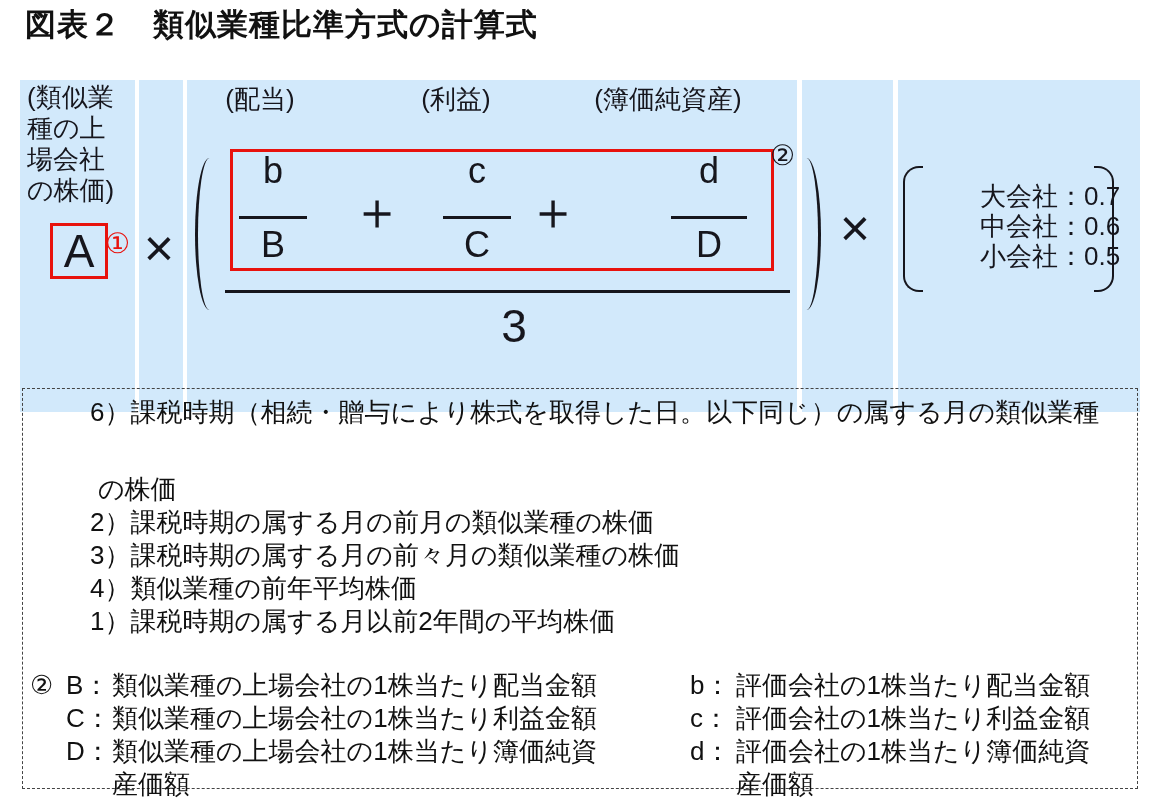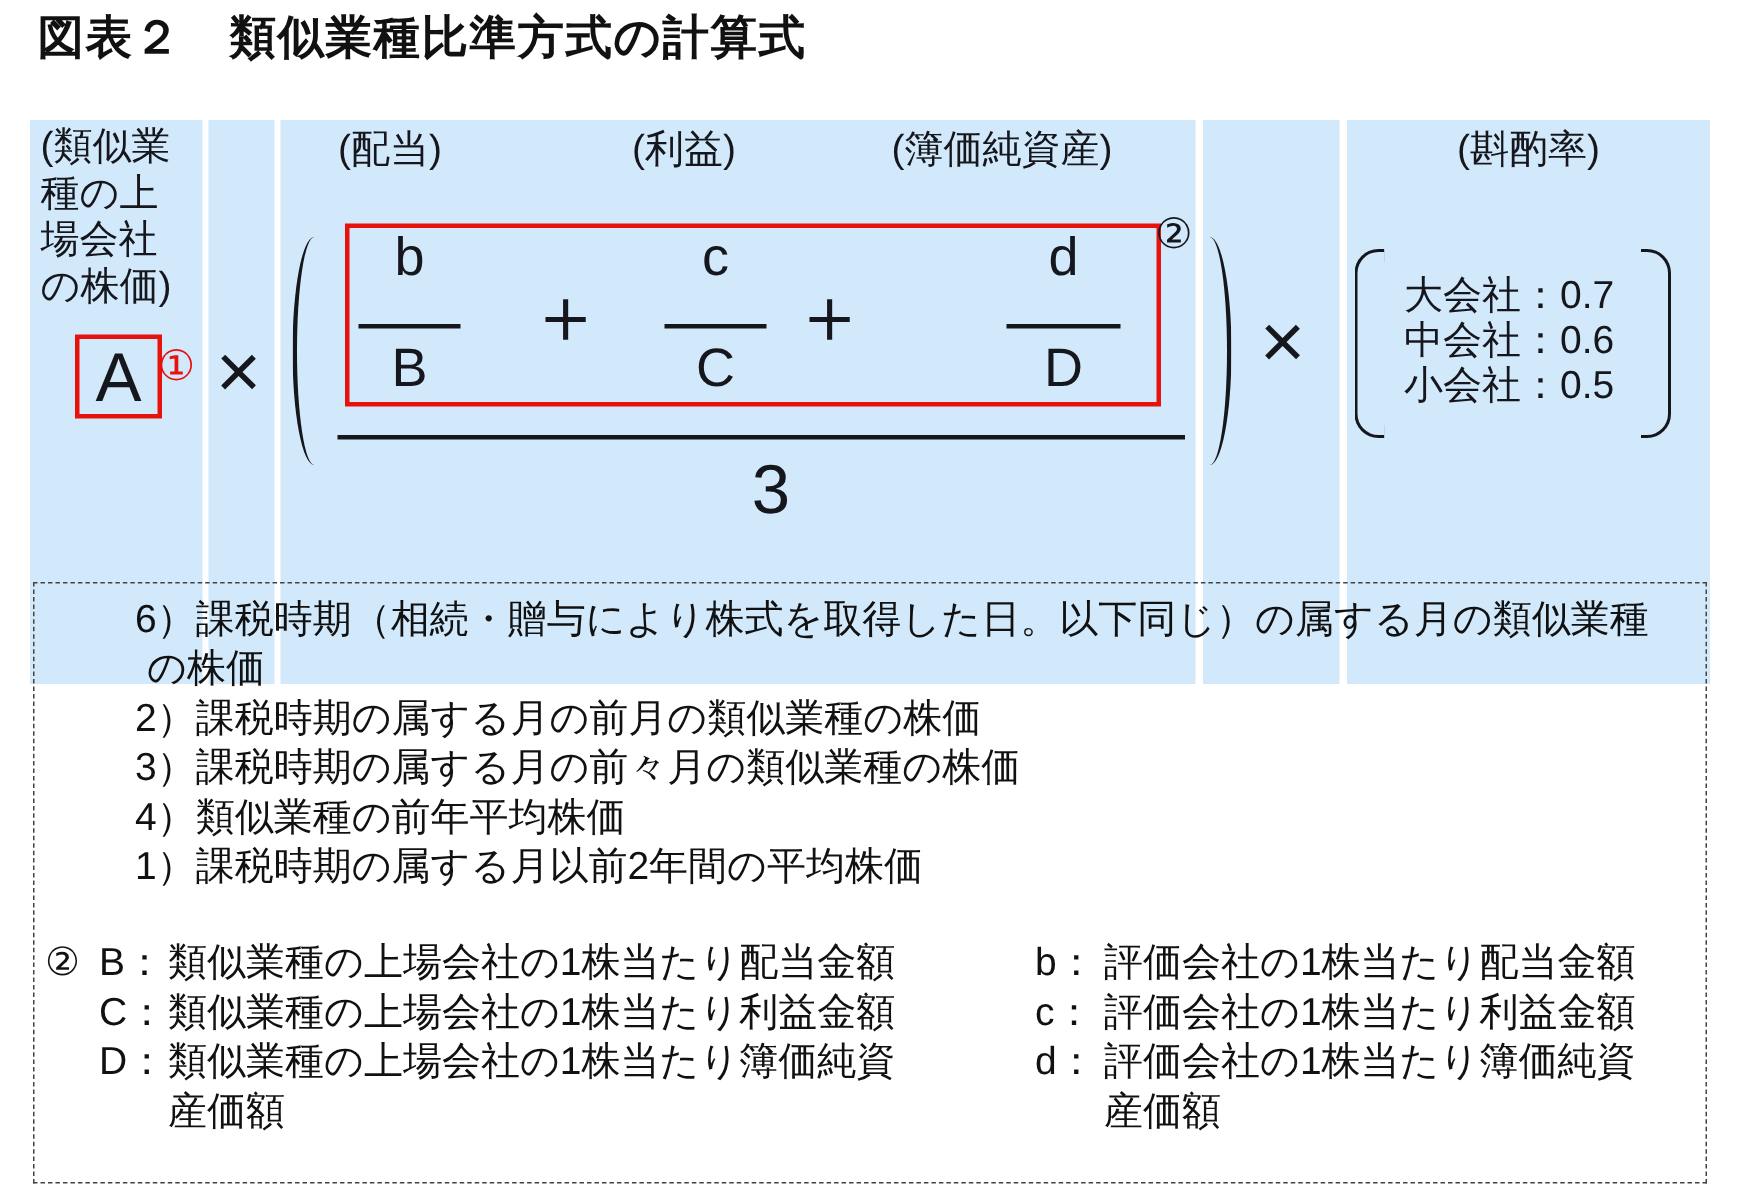--- a/index.html
+++ b/index.html
@@ -1,21 +1,21 @@
 <!DOCTYPE html>
 <html><head>
 <meta charset="utf-8">
 <style>
   html,body{margin:0;padding:0;background:#ffffff;}
   body{width:1160px;height:800px;overflow:hidden;position:relative;
        font-family:"Liberation Sans","DejaVu Sans",sans-serif;color:#16161d;}
   .title{position:absolute;left:25px;top:4px;margin:0;font-size:31px;font-weight:600;
          letter-spacing:1px;white-space:pre;color:#111;}
   
-  .panel{position:absolute;left:20px;top:80px;width:1120px;height:376px;}
+  .panel{position:absolute;left:20px;top:80px;width:1120px;height:332px;}
   .colbg{position:absolute;top:0;height:100%;background:#d2e9fb;}
   .c1{left:0;width:115px;} .c2{left:119px;width:44px;} .c3{left:167px;width:610px;}
   .c4{left:782px;width:91px;} .c5{left:878px;width:242px;}
   .col1-label{position:absolute;left:7px;top:2px;font-size:26px;line-height:31px;white-space:pre;}
   .a-box{position:absolute;left:30px;top:143px;width:52px;height:50px;border:3px solid #e8120d;
          display:flex;align-items:center;justify-content:center;font-size:46px;line-height:1;}
   .marker{position:absolute;font-size:28px;line-height:28px;}
   .m1{left:85px;top:150px;color:#e8120d;}
   .m2{left:750px;top:62px;color:#16161d;}
   .times{position:absolute;width:48px;text-align:center;font-size:52px;line-height:52px;}
@@ -32,26 +32,26 @@
   .frac .num{position:absolute;top:0;width:100%;text-align:center;font-size:36px;line-height:38px;}
   .frac .bar{position:absolute;top:64px;left:4px;right:4px;height:3px;background:#16161d;}
   .frac .den{position:absolute;top:74px;width:100%;text-align:center;font-size:36px;line-height:38px;}
   .plus{position:absolute;width:50px;top:33px;text-align:center;font-size:52px;line-height:52px;}
   .p1{left:118px;} .p2{left:294px;}
   .denom-bar{position:absolute;left:205px;top:210px;width:565px;height:3px;background:#16161d;}
   .three{position:absolute;left:464px;top:222px;width:60px;text-align:center;font-size:46px;line-height:48px;}
   .bk{position:absolute;top:86px;width:18px;height:122px;}
   .bk-open{left:883px;border:2.5px solid #16161d;border-right:none;border-radius:16px 0 0 16px;}
   .bk-close{left:1074px;border:2.5px solid #16161d;border-left:none;border-radius:0 16px 16px 0;}
-  .rates{position:absolute;left:916px;top:101px;font-size:26px;line-height:30px;white-space:pre;}
+  .rates{position:absolute;left:960px;top:101px;font-size:26px;line-height:30px;white-space:pre;}
   
   .notebox{position:absolute;left:22px;top:388px;width:1116px;height:401px;box-sizing:border-box;
            border:1.6px dashed #444;padding:7px 6px 0 7px;font-size:26px;line-height:33px;color:#111;}
   .nline{white-space:pre;}
-  .ind0{padding-left:2px;} .ind1{padding-left:60px;} .ind2{padding-left:68px;}
+  .ind0{padding-left:2px;} .ind1{padding-left:60px;} .ind2{padding-left:68px;margin-top:44px;}
   .gapline{height:31px;}
   .note2{display:flex;align-items:flex-start;}
   .n2-left{width:660px;flex:0 0 660px;}
   .n2-row{display:flex;align-items:flex-start;}
   .n2-marker{flex:0 0 36px;width:36px;}
   .n2-label{flex:0 0 46px;width:46px;white-space:pre;}
   .n2-text{white-space:pre-line;}
 </style>
 </head>
 <body>
@@ -102,21 +102,20 @@
       <div class="den">D</div>
     </div>
   </div>
   <div class="marker m2">②</div>
 
   <div class="denom-bar"></div>
   <div class="three">3</div>
 
   <div class="times t2">×</div>
 
-  <div class="fhdr h5">(斟酌率)</div>
   <div class="bk bk-open"></div>
   <div class="bk bk-close"></div>
   <div class="rates"><span>大会社：0.7</span><br><span>中会社：0.6</span><br><span>小会社：0.5</span></div>
 </div>
 
 <div class="notebox">
   <div class="nline ind1">6）課税時期（相続・贈与により株式を取得した日。以下同じ）の属する月の類似業種</div>
   <div class="nline ind2">の株価</div>
   <div class="nline ind1">2）課税時期の属する月の前月の類似業種の株価</div>
   <div class="nline ind1">3）課税時期の属する月の前々月の類似業種の株価</div>

